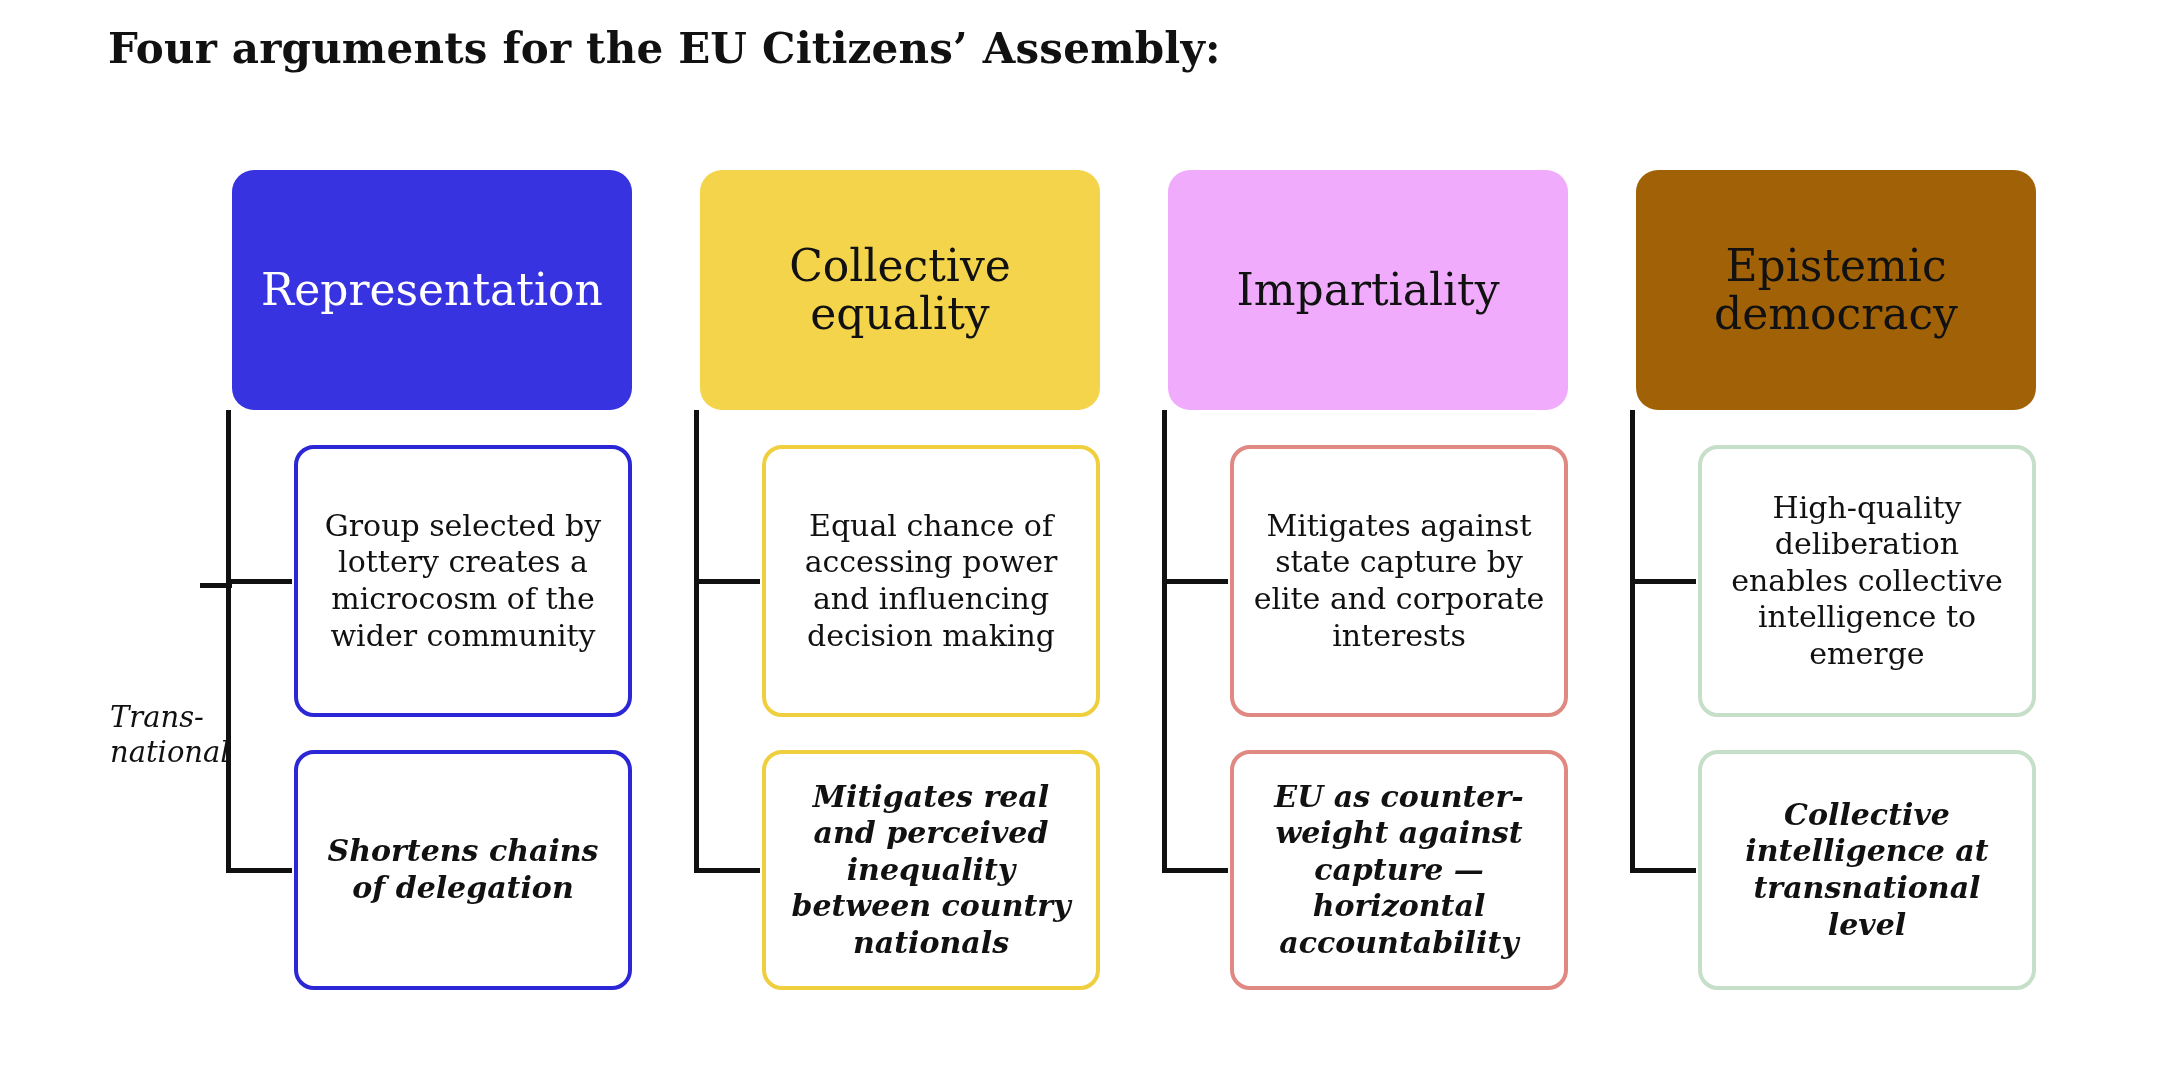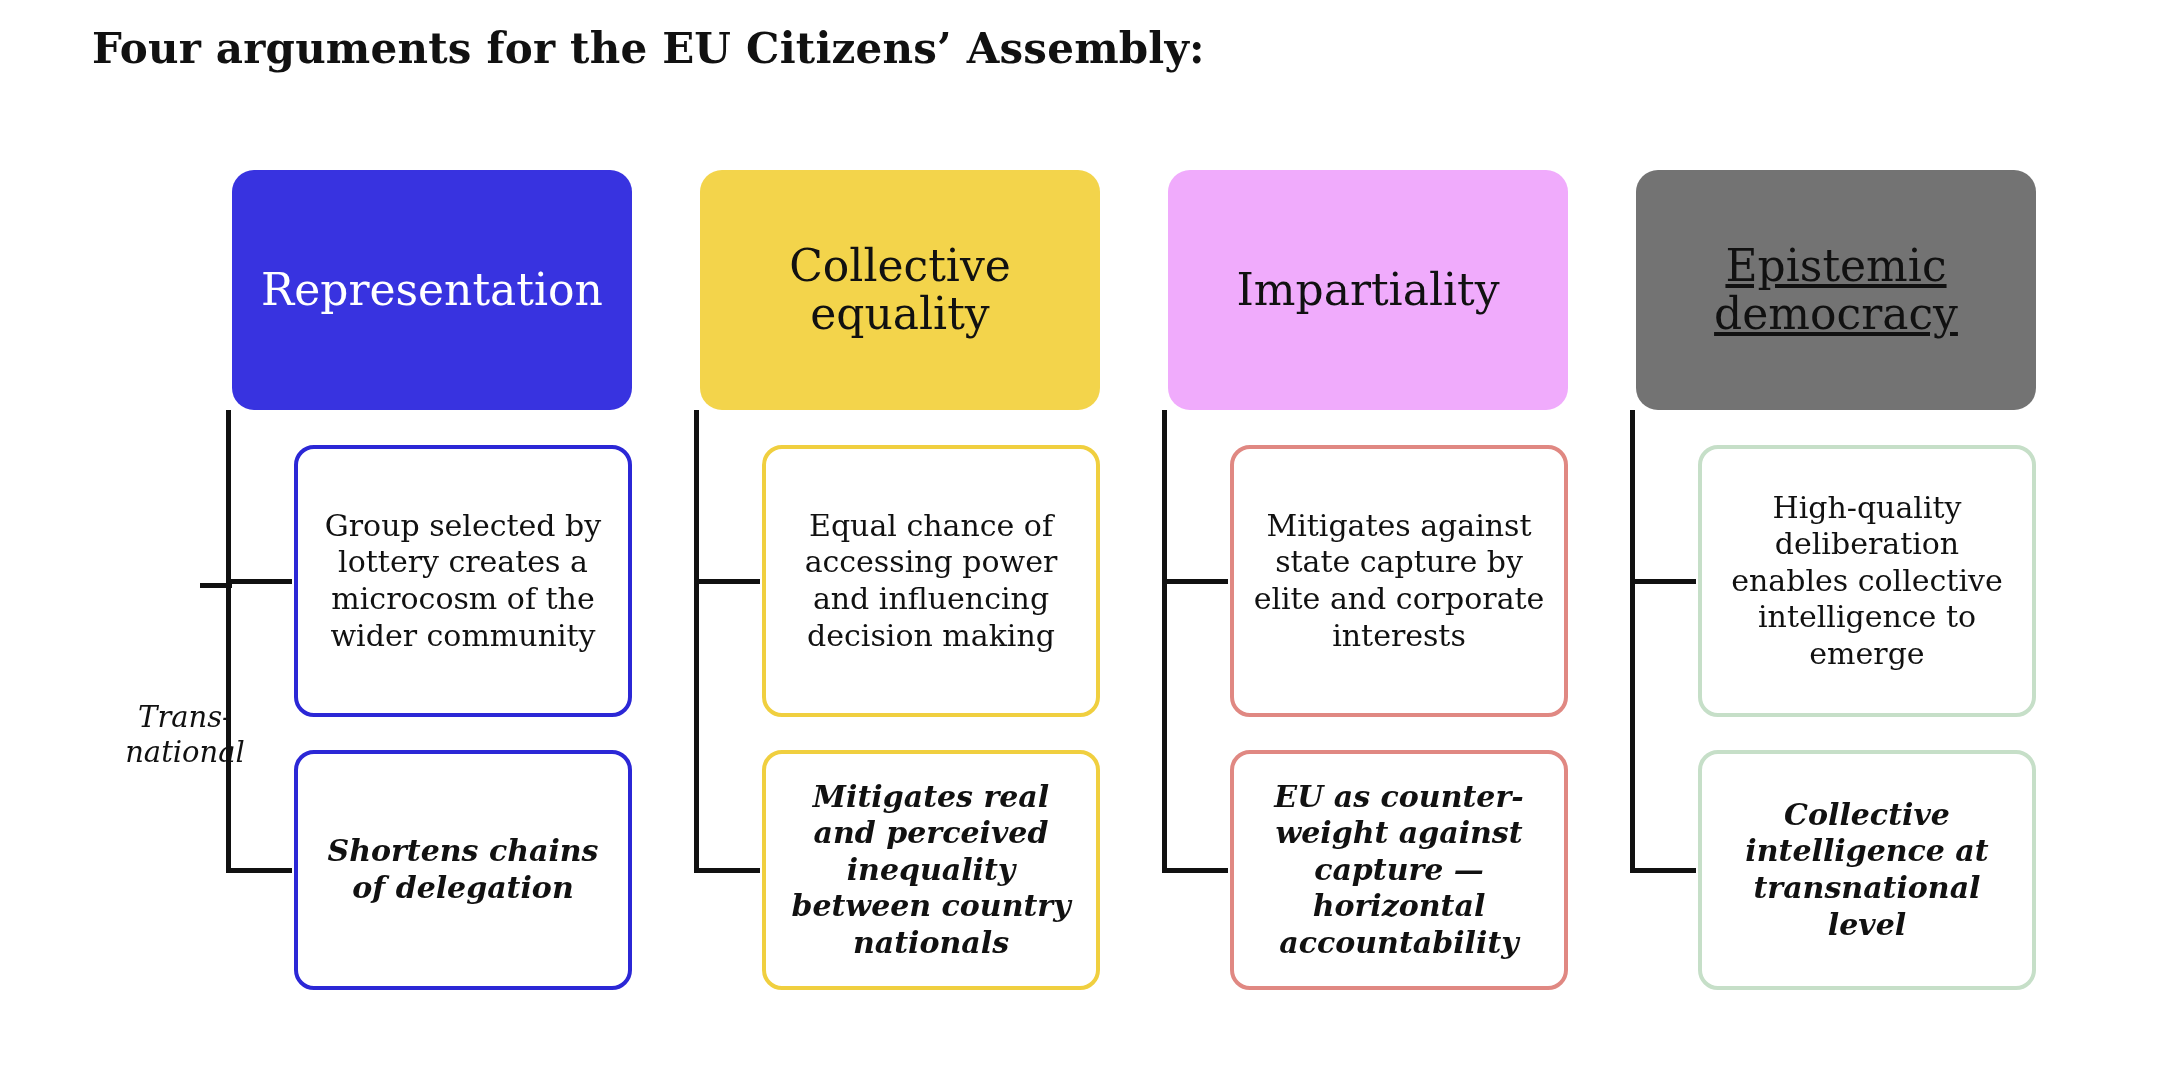--- a/index.html
+++ b/index.html
@@ -10,21 +10,21 @@
   body {
     width: 2170px;
     height: 1086px;
     font-family: "DejaVu Serif", serif;
     position: relative;
     overflow: hidden;
   }
 
   #title {
     position: absolute;
-    left: 92px;
+    left: 108px;
     top: 24px;
     font-size: 42px;
     font-weight: 700;
     color: #111111;
     letter-spacing: 0.2px;
     white-space: nowrap;
   }
 
   #board {
     position: absolute;
@@ -103,21 +103,21 @@
   }
   .bracket-h {
     height: 5px;
   }
 
   #trans-label {
     position: absolute;
     left: 110px;
     top: 700px;
     width: 150px;
-    text-align: center;
+    text-align: left;
     font-size: 29px;
     line-height: 1.2;
     color: #111111;
     font-style: italic;
     font-weight: 400;
   }
 </style>
 </head>
 <body>
 
@@ -151,21 +151,21 @@
         <div class="header-text">Impartiality</div>
       </div>
       <div class="sub-card sub-one" style="border-color: rgb(224, 136, 130);">
         <div class="sub-text">Mitigates against state capture by elite and corporate interests</div>
       </div>
       <div class="sub-card sub-two italic" style="border-color: rgb(224, 136, 130); align-items: center;">
         <div class="sub-text">EU as counter-weight against capture — horizontal accountability</div>
       </div>
     </div>
     <div class="column" style="left: 1636px;">
-      <div class="header-card" style="background: #737373; color: rgb(17, 17, 17); text-decoration: underline;">
+      <div class="header-card" style="background: #a16207; color: rgb(17, 17, 17);">
         <div class="header-text">Epistemic democracy</div>
       </div>
       <div class="sub-card sub-one" style="border-color: rgb(198, 223, 200);">
         <div class="sub-text">High-quality deliberation enables collective intelligence to emerge</div>
       </div>
       <div class="sub-card sub-two italic" style="border-color: rgb(198, 223, 200);">
         <div class="sub-text">Collective intelligence at transnational level</div>
       </div>
     </div>
     <div class="bracket bracket-v" style="left: 226px; top: 410px; height: 460px;"></div>

